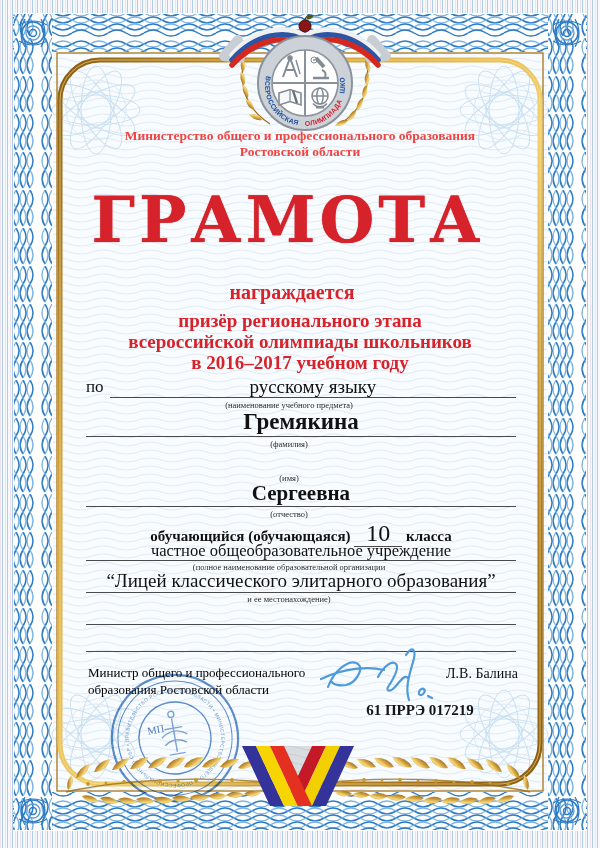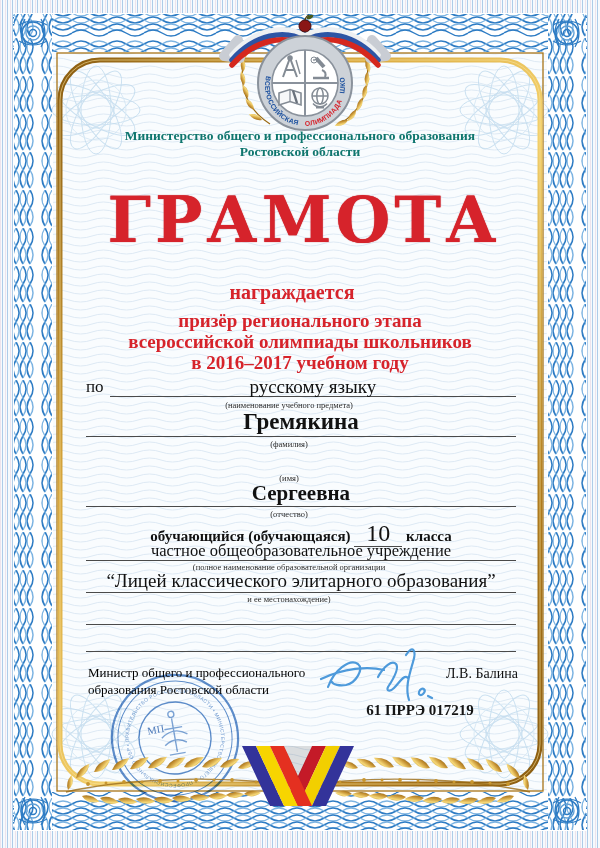--- a/index.html
+++ b/index.html
@@ -2,34 +2,34 @@
 <html><head>
 <meta charset="utf-8">
 <style>
   html,body{margin:0;padding:0;background:#888;}
   .page{position:relative;width:600px;height:848px;margin:0 auto;background:#f3f8fc;overflow:hidden;
         font-family:"Liberation Serif","DejaVu Serif",serif;color:#111;}
   .layer{position:absolute;inset:0;}
   .abs{position:absolute;}
   .center{text-align:center;}
   
-  .ministry{top:128px;left:80px;width:440px;font-size:13.5px;font-weight:bold;line-height:16px;color:#0f766e;}
+  .ministry{top:128px;left:80px;width:440px;font-size:13.5px;font-weight:bold;line-height:16px;color:#ef4444;}
   .title{top:180px;left:0;width:576px;font-size:63px;line-height:80px;font-weight:bold;color:#d6232b;
          letter-spacing:4px;font-family:"DejaVu Serif","Liberation Serif",serif;
-         text-shadow:0 0 1px #b91c23;padding-left:16px;}
+         text-shadow:0 0 1px #b91c23;}
   .award-label{top:281px;left:0;width:584px;font-size:20px;font-weight:bold;color:#d6232b;}
   .award-desc{top:310px;left:0;width:600px;font-size:19px;line-height:21px;font-weight:bold;color:#d6232b;}
   
   .frow{position:absolute;left:86px;width:430px;}
   .uline{border-bottom:1px solid #4a4a4a;}
   .value{font-size:19px;line-height:1.05;}
   .value.bold{font-weight:bold;}
   .caption{position:absolute;left:74px;width:430px;text-align:center;font-size:8.5px;color:#2a2a2a;}
   .prefix{font-size:17px;padding-right:6px;}
-  .subject-row{display:flex;align-items:center;}
+  .subject-row{display:flex;align-items:flex-start;}
   .subject-row .uline{flex:1;text-align:center;}
   .grade-row{font-size:15px;font-weight:bold;}
   .grade-val{font-size:24px;font-weight:normal;border-bottom:1px solid #4a4a4a;padding:0 12px;}
   .blank{height:0;border-bottom:1px solid #4a4a4a;}
   
   .minister{top:664px;left:88px;width:235px;font-size:13px;line-height:17px;color:#000000;}
   .minister-name{top:666px;left:300px;width:218px;text-align:right;font-size:14px;color:#101010;}
   .serial{top:702px;left:330px;width:180px;text-align:center;font-size:15px;font-weight:bold;color:#151515;font-family:Liberation Serif, serif;}
   svg text{font-family:"Liberation Sans","DejaVu Sans",sans-serif;}
   svg text.ser{font-family:"Liberation Serif","DejaVu Serif",serif;}

